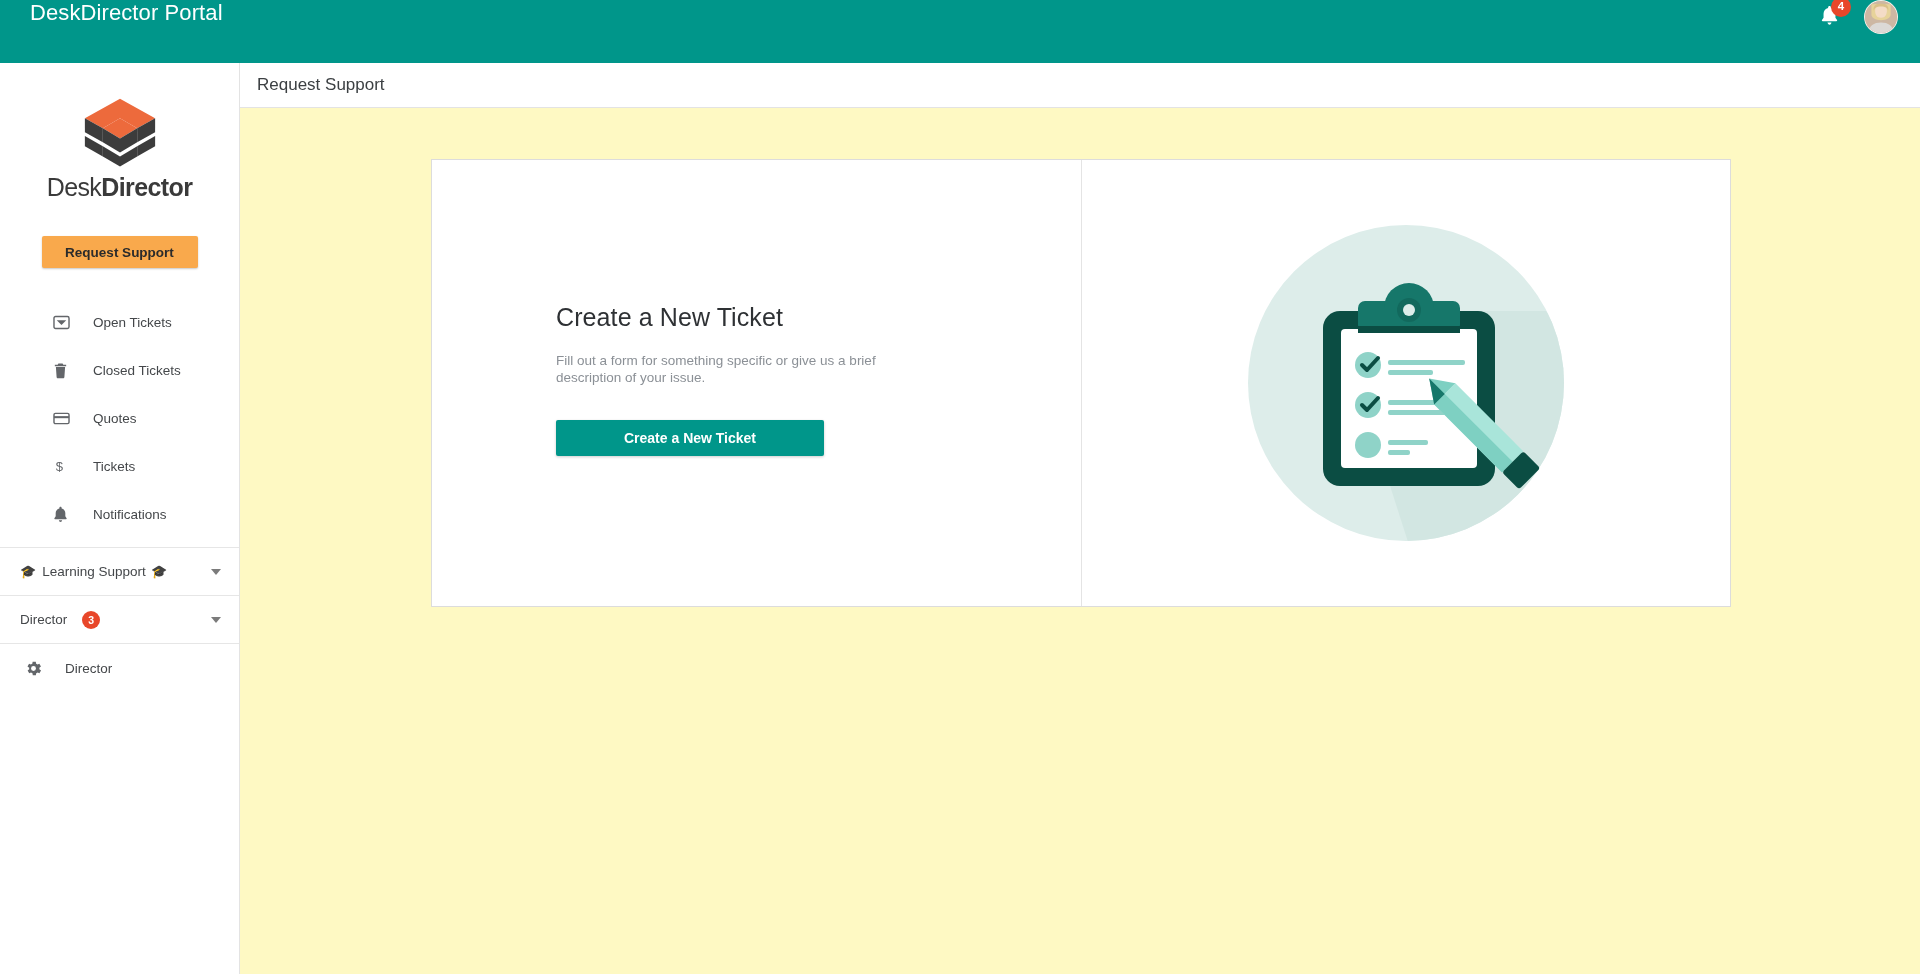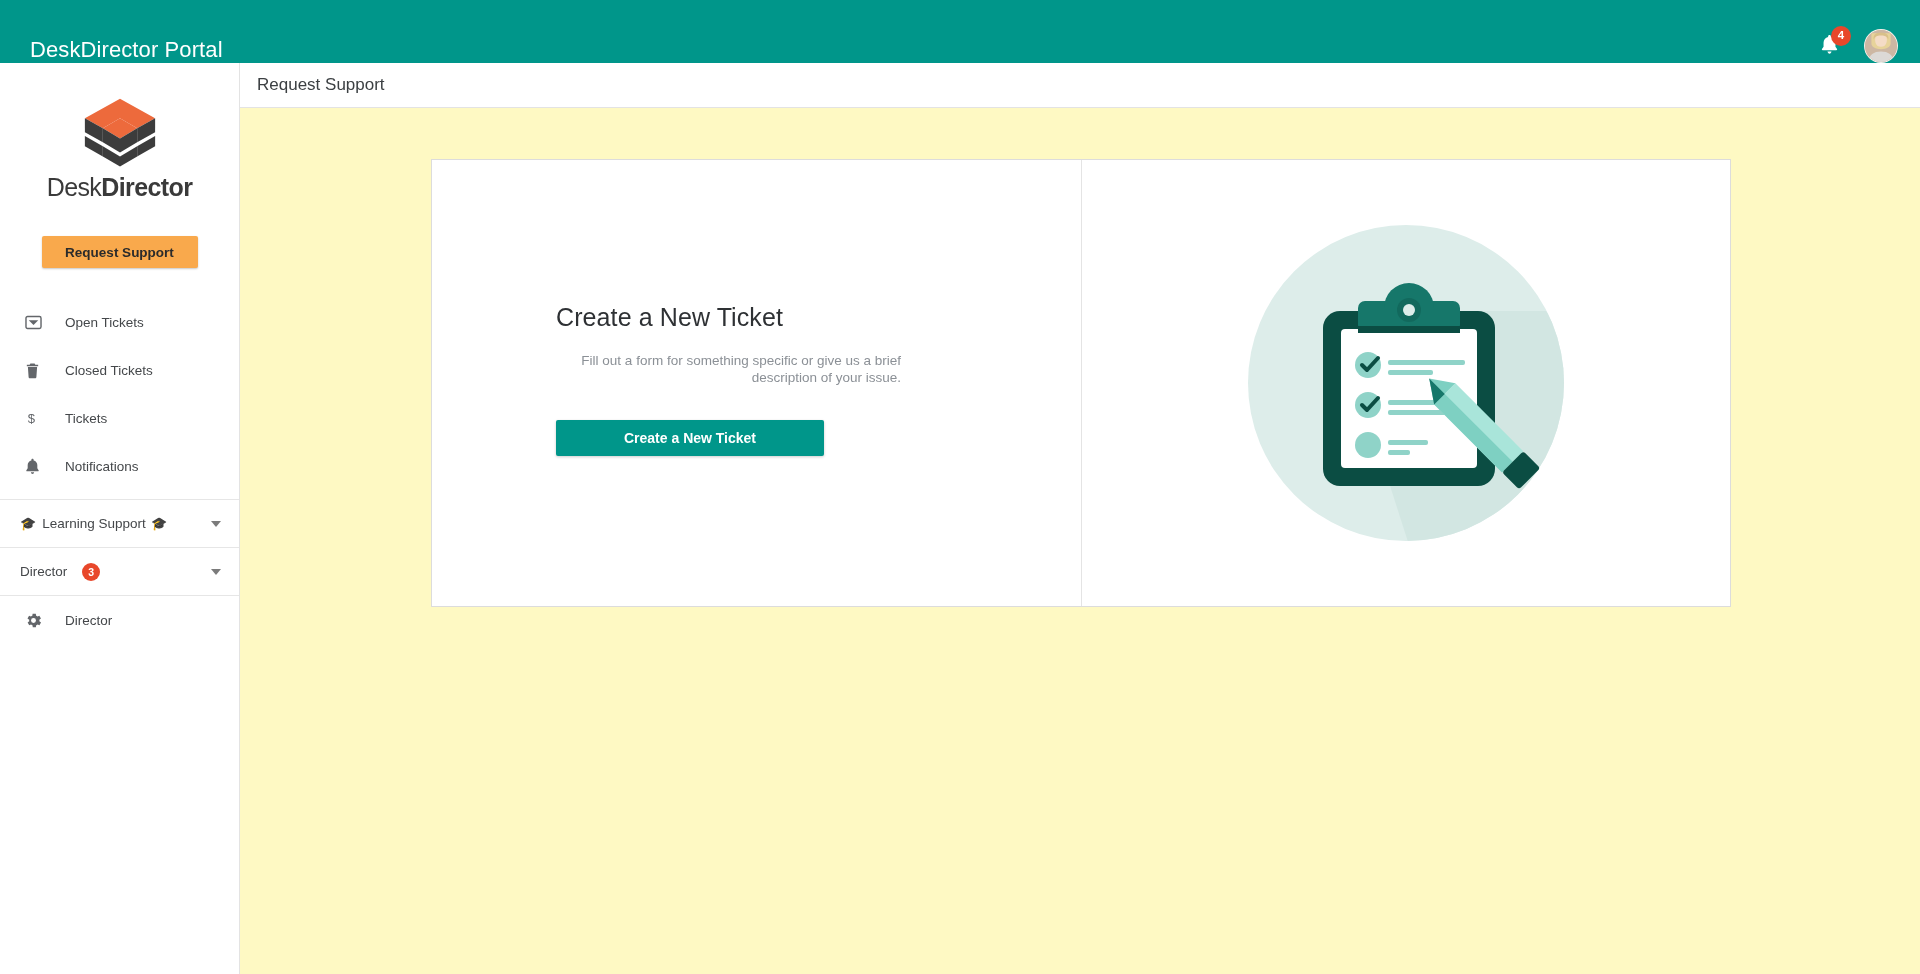--- a/index.html
+++ b/index.html
@@ -18,21 +18,21 @@
   }
 
   
   .topbar {
     position: absolute;
     top: 0; left: 0;
     width: 1920px;
     height: 63px;
     background: #00968a;
     display: flex;
-    align-items: flex-end;
+    align-items: flex-start;
     z-index: 20;
   }
   .topbar-title {
     margin-left: 30px;
     font-size: 22px;
     color: #ffffff;
     font-weight: 400;
     letter-spacing: .1px;
   }
   .topbar-right {
@@ -110,20 +110,21 @@
     color: #2b2b2b;
     font-size: 13.5px;
     font-weight: 700;
     font-family: inherit;
     cursor: pointer;
     box-shadow: 0 1px 2px rgba(0,0,0,.22);
   }
 
   .nav {
     margin-top: 30px;
+    padding-left: 28px;
   }
   .nav-item {
     display: flex;
     align-items: center;
     height: 48px;
     padding-left: 24px;
     cursor: pointer;
     text-decoration: none;
     color: #4a4a4a;
   }
@@ -230,21 +231,20 @@
     font-weight: 400;
     color: #2e3134;
     letter-spacing: .1px;
   }
   .subtext {
     margin-top: 20px;
     font-size: 13.5px;
     line-height: 1.28;
     color: #8b9096;
     width: 345px;
-    text-align: right;
   }
   .cta {
     margin-top: 33px;
     width: 268px; height: 36px;
     background: #00968a;
     border: none;
     border-radius: 2px;
     color: #ffffff;
     font-size: 14px;
     font-weight: 700;
@@ -322,20 +322,29 @@
     <a class="nav-item">
       <span class="nav-ico">
         <svg width="17" height="19" viewBox="0 0 24 24" aria-hidden="true">
           <path fill="#63666a" d="M9 2h6l1 2h4v2H4V4h4zM5.5 7h13l-1 14.2c-.05.9-.8 1.8-1.8 1.8H8.3c-1 0-1.75-.9-1.8-1.8z"></path>
         </svg>
       </span>
       <span class="nav-label">Closed Tickets</span>
     </a>
 
 
+    <a class="nav-item">
+      <span class="nav-ico">
+        <svg width="19" height="19" viewBox="0 0 24 24" aria-hidden="true">
+          <rect x="2.5" y="5.5" width="19" height="13" rx="1.8" fill="none" stroke="#63666a" stroke-width="1.8"></rect>
+          <rect x="2.5" y="9" width="19" height="2.6" fill="#63666a"></rect>
+        </svg>
+      </span>
+      <span class="nav-label">Quotes</span>
+    </a>
 
     <a class="nav-item">
       <span class="nav-ico">
         <svg width="15" height="20" viewBox="0 0 24 24" aria-hidden="true">
           <text x="12" y="19.5" text-anchor="middle" font-family="Liberation Sans, sans-serif" font-size="21" fill="#63666a">$</text>
         </svg>
       </span>
       <span class="nav-label">Tickets</span>
     </a>
 

